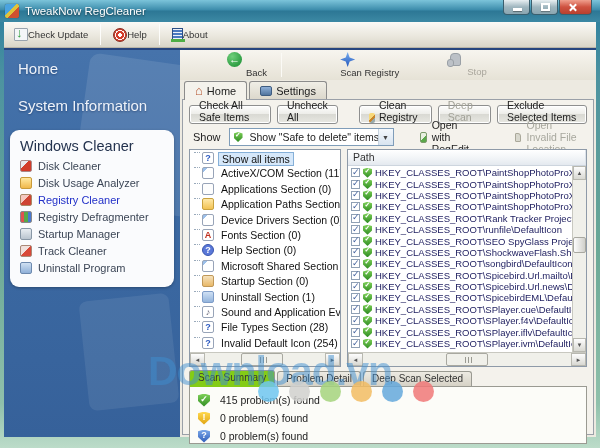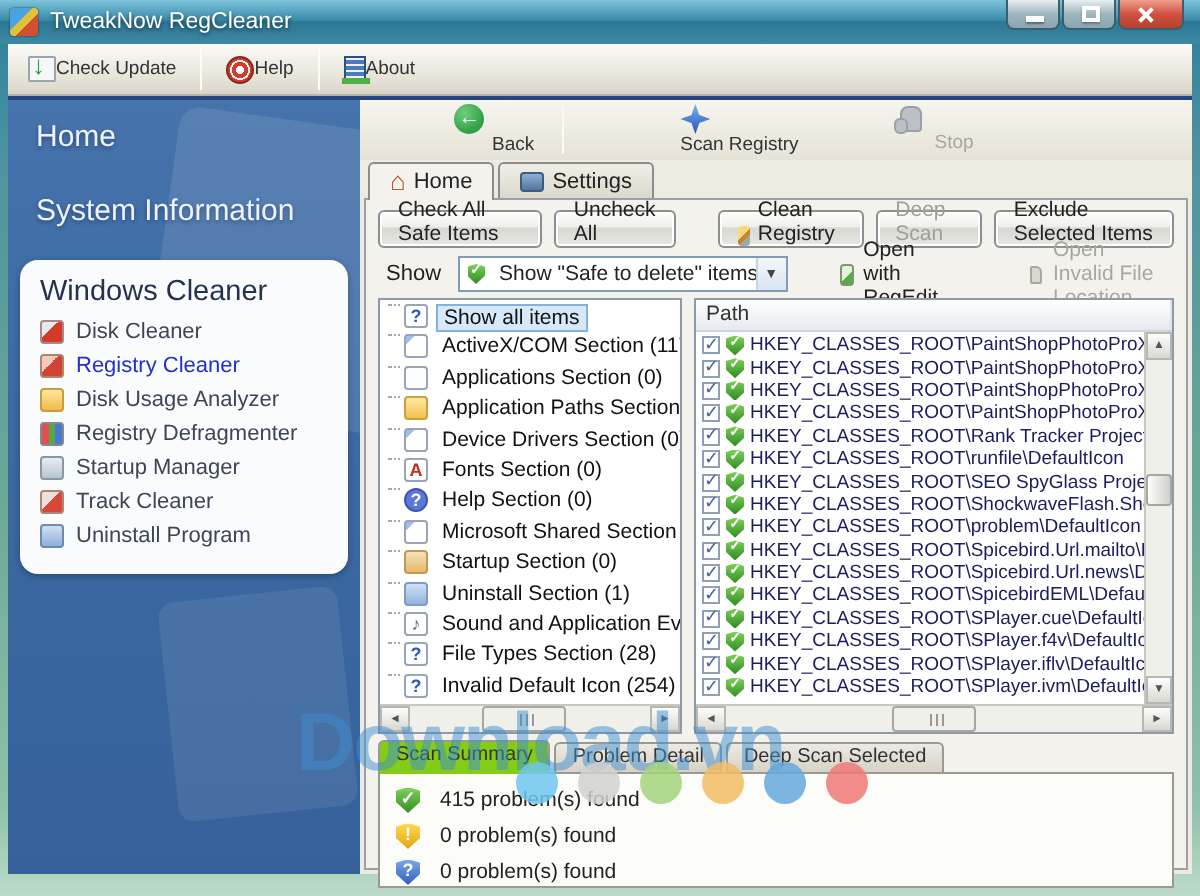--- a/index.html
+++ b/index.html
@@ -235,27 +235,27 @@
       <div class="side-art1"></div>
       <div class="side-art2"></div>
       <div class="side-item">Home</div>
       <div class="side-item">System Information</div>
       <div class="side-panel">
         <div class="side-panel-title">Windows Cleaner</div>
         <div class="sp-item">
           <span class="sicon ic-diskclean"></span>
           <span class="sp-label">Disk Cleaner</span>
         </div>
+        <div class="sp-item">
+          <span class="sicon ic-diskusage"></span>
+          <span class="sp-label">Disk Usage Analyzer</span>
+        </div>
         <div class="sp-item active">
           <span class="sicon ic-regclean"></span>
           <span class="sp-label">Registry Cleaner</span>
-        </div>
-        <div class="sp-item">
-          <span class="sicon ic-diskusage"></span>
-          <span class="sp-label">Disk Usage Analyzer</span>
         </div>
         <div class="sp-item">
           <span class="sicon ic-regdefrag"></span>
           <span class="sp-label">Registry Defragmenter</span>
         </div>
         <div class="sp-item">
           <span class="sicon ic-startup"></span>
           <span class="sp-label">Startup Manager</span>
         </div>
         <div class="sp-item">
@@ -446,21 +446,21 @@
                     <span class="ltext">HKEY_CLASSES_ROOT\SEO SpyGlass Project File\DefaultIcon</span>
                   </div>
                 <div class="lrow">
                     <span class="cb"></span>
                     <span class="shield"></span>
                     <span class="ltext">HKEY_CLASSES_ROOT\ShockwaveFlash.ShockwaveFlash\DefaultIcon</span>
                   </div>
                 <div class="lrow">
                     <span class="cb"></span>
                     <span class="shield"></span>
-                    <span class="ltext">HKEY_CLASSES_ROOT\problem\DefaultIcon</span>
+                    <span class="ltext">HKEY_CLASSES_ROOT\songbird\DefaultIcon</span>
                   </div>
                 <div class="lrow">
                     <span class="cb"></span>
                     <span class="shield"></span>
                     <span class="ltext">HKEY_CLASSES_ROOT\Spicebird.Url.mailto\DefaultIcon</span>
                   </div>
                 <div class="lrow">
                     <span class="cb"></span>
                     <span class="shield"></span>
                     <span class="ltext">HKEY_CLASSES_ROOT\Spicebird.Url.news\DefaultIcon</span>

